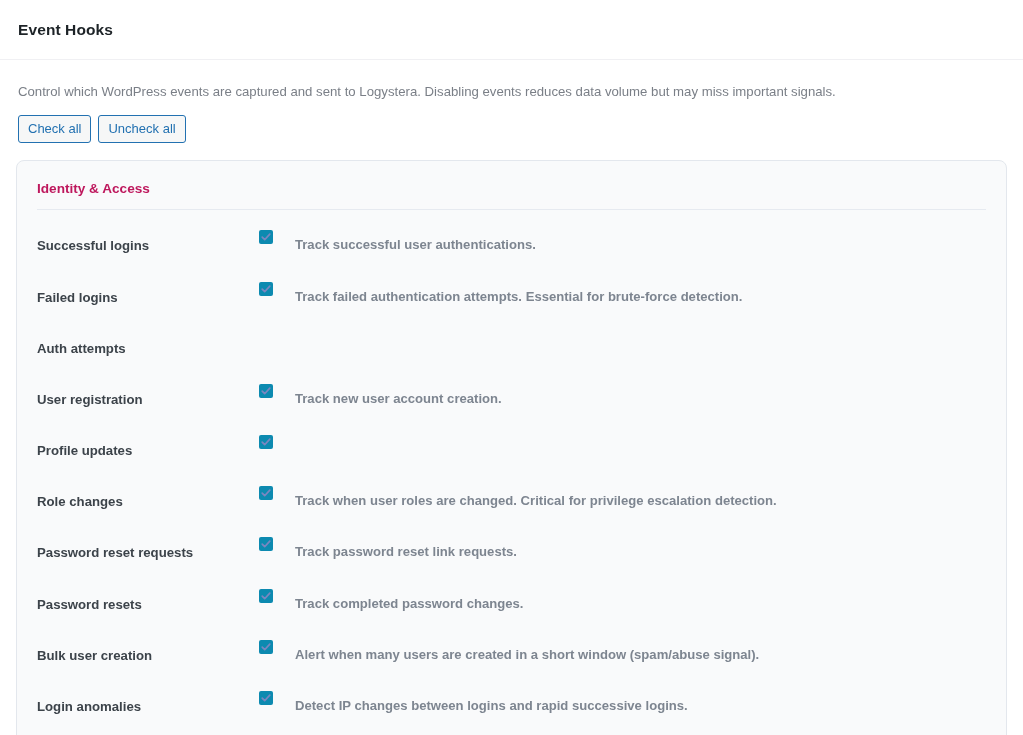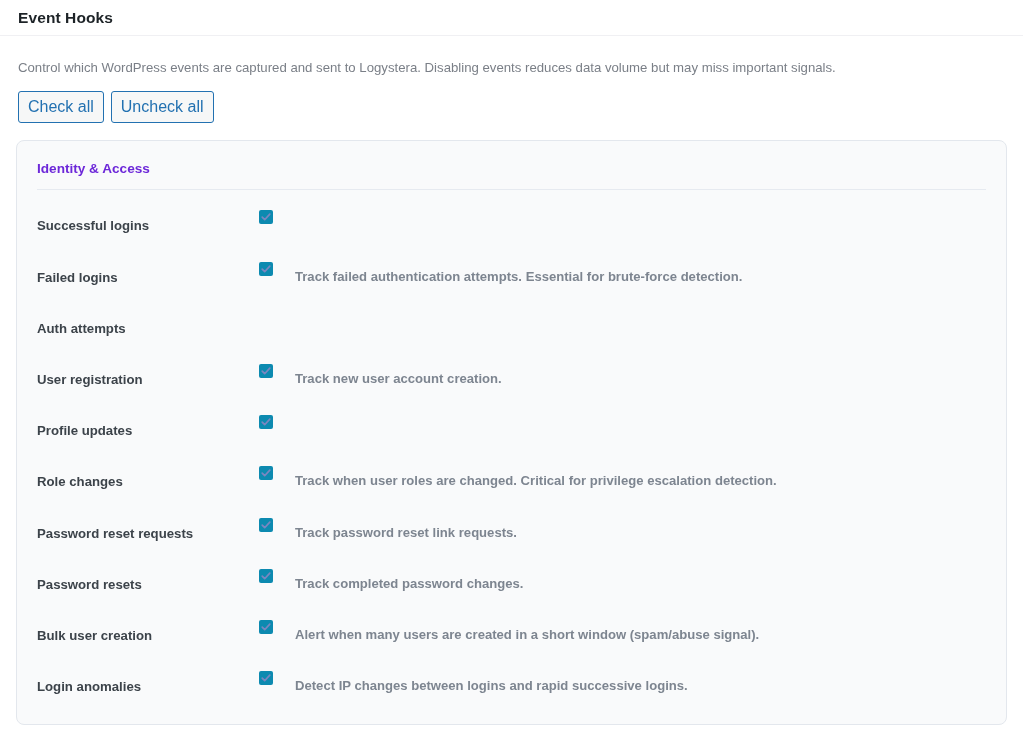--- a/index.html
+++ b/index.html
@@ -12,21 +12,21 @@
     overflow: hidden;
   }
   body {
     font-family: "Liberation Sans", "DejaVu Sans", sans-serif;
     -webkit-font-smoothing: antialiased;
     color: #1d2327;
   }
 
   
   .page-header {
-    height: 36px;
+    height: 60px;
     border-bottom: 1px solid #f0f0f3;
     display: flex;
     align-items: center;
     padding: 0 18px;
     background: #ffffff;
   }
   .page-title {
     font-size: 15.5px;
     font-weight: bold;
     color: #1d2327;
@@ -44,21 +44,21 @@
     margin: 0 0 13px 0;
   }
 
   .btn-row {
     display: flex;
     gap: 7px;
     margin-bottom: 17px;
   }
   .btn {
     font-family: "Liberation Sans", "DejaVu Sans", sans-serif;
-    font-size: 16px;
+    font-size: 13px;
     color: #2271b1;
     background: #f6f7f7;
     border: 1px solid #2271b1;
     border-radius: 3px;
     padding: 4px 9px 5px 9px;
     line-height: 1.35;
     cursor: pointer;
     white-space: nowrap;
   }
 
@@ -67,21 +67,21 @@
     margin: 0 16px;
     background: #f9fafb;
     border: 1px solid #e3e7ed;
     border-radius: 8px;
     padding: 16px 20px 0 20px;
     min-height: 585px;
   }
   .group-title {
     font-size: 13.6px;
     font-weight: bold;
-    color: #6d28d9;
+    color: #be185d;
     padding: 4px 0 13px 0;
     border-bottom: 1px solid #e6eaf0;
     margin-bottom: 4px;
   }
 
   .rows {
     padding-top: 8px;
   }
   .hook-row {
     display: flex;
@@ -148,20 +148,21 @@
   <div class="group-title">Identity &amp; Access</div>
   <div class="rows" id="hook-rows">
       <div class="hook-row">
         <div class="hook-label">Successful logins</div>
         <div class="hook-control">
           <span class="checkbox" style="background: rgb(13, 138, 176);">
             <svg viewBox="0 0 12 12">
               <path d="M2.2 6.1 L4.7 8.7 L9.8 3.1" fill="none" stroke="#7b86c0" stroke-width="1.7" stroke-linecap="round" stroke-linejoin="round"></path>
             </svg>
           </span>
+          <div class="hook-desc">Track successful user authentications.</div>
         </div>
       </div>
       <div class="hook-row">
         <div class="hook-label">Failed logins</div>
         <div class="hook-control">
           <span class="checkbox" style="background: rgb(13, 138, 176);">
             <svg viewBox="0 0 12 12">
               <path d="M2.2 6.1 L4.7 8.7 L9.8 3.1" fill="none" stroke="#7b86c0" stroke-width="1.7" stroke-linecap="round" stroke-linejoin="round"></path>
             </svg>
           </span>

